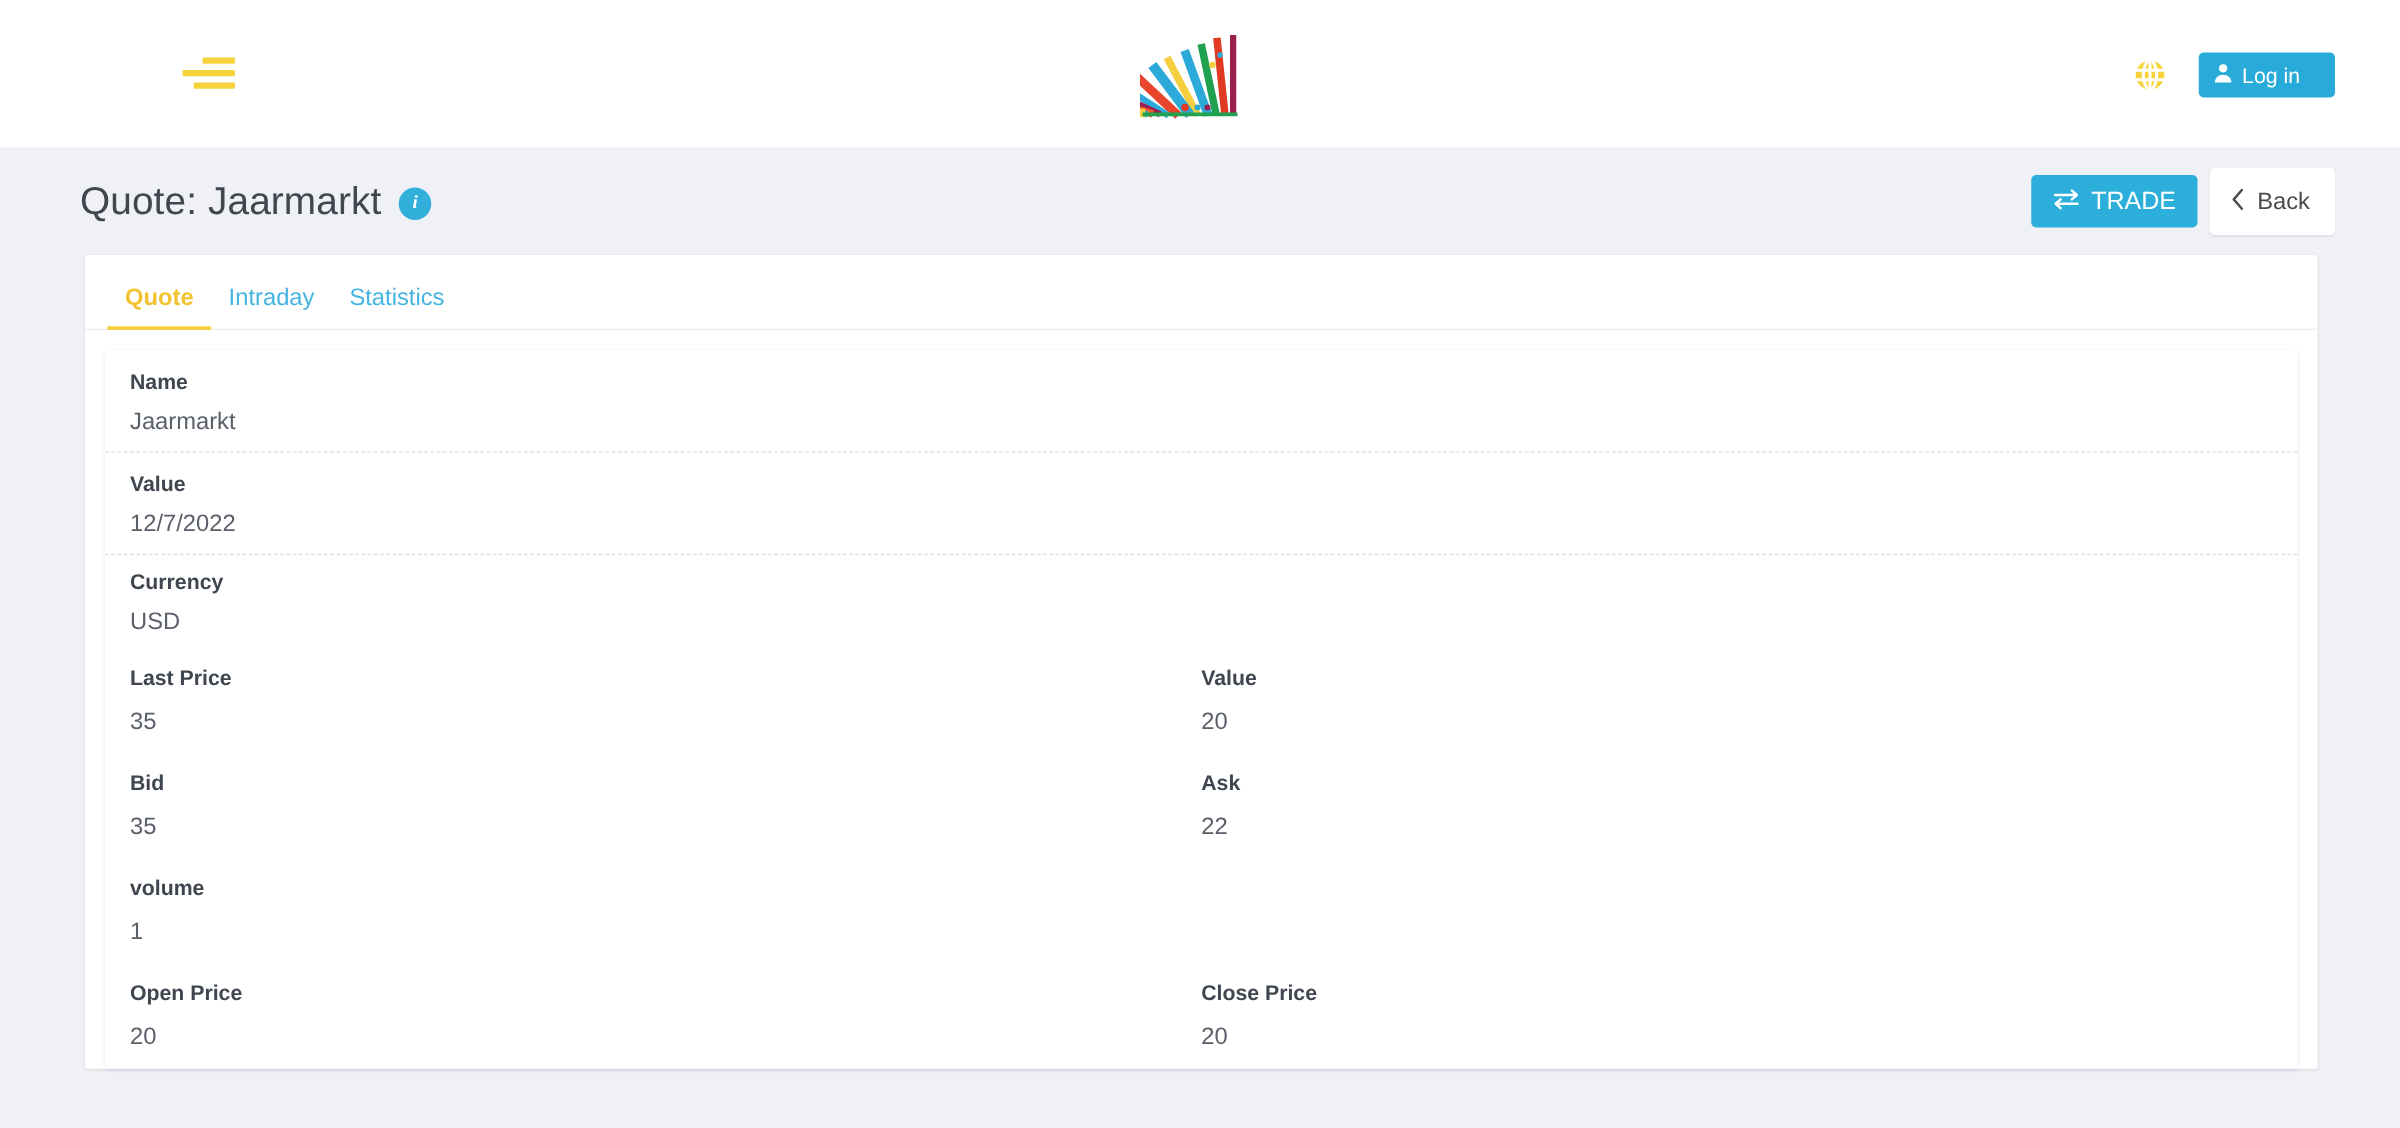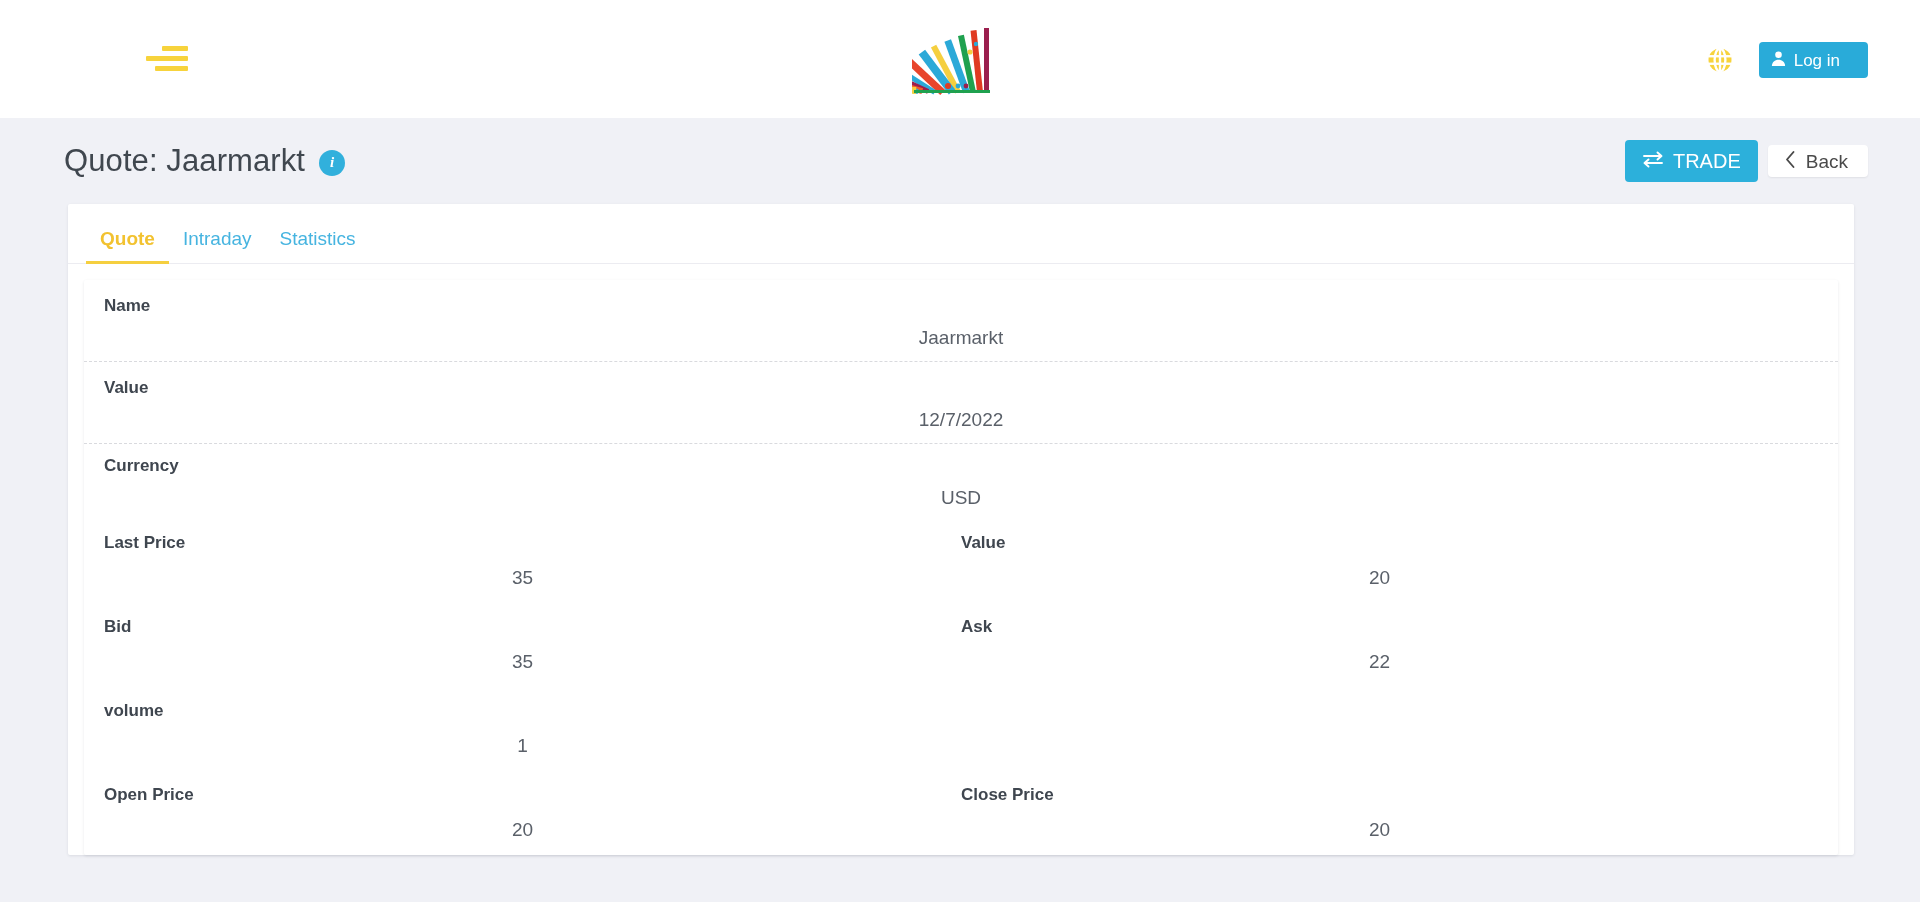--- a/index.html
+++ b/index.html
@@ -122,21 +122,21 @@
     font-size: 20px;
     font-family: "Liberation Sans", sans-serif;
     cursor: pointer;
     line-height: 1;
   }
   .btn-back {
     background: #fff;
     border: 0;
     border-radius: 4px;
     color: #4a4a4a;
-    height: 32px;
+    height: 54px;
     padding: 0 20px 0 16px;
     display: flex; align-items: center; gap: 9px;
     font-size: 19px;
     font-family: "Liberation Sans", sans-serif;
     cursor: pointer;
     line-height: 1;
     box-shadow: 0 1px 2px rgba(0,0,0,.07);
   }
 
   
@@ -192,21 +192,20 @@
   .field-label {
     font-size: 17px;
     color: #3f464f;
     font-weight: 700;
     margin-bottom: 11px;
   }
   .field-value {
     font-size: 19px;
     color: #5a6069;
     font-weight: 400;
-    text-align: center;
   }
 
   .row2 {
     display: flex;
   }
   .row2 > .col { width: 50%; padding-right: 20px; }
 
   
   .tight { padding-top: 12px; padding-bottom: 6px; }
   .pair-block { padding: 18px 20px 10px 20px; }

